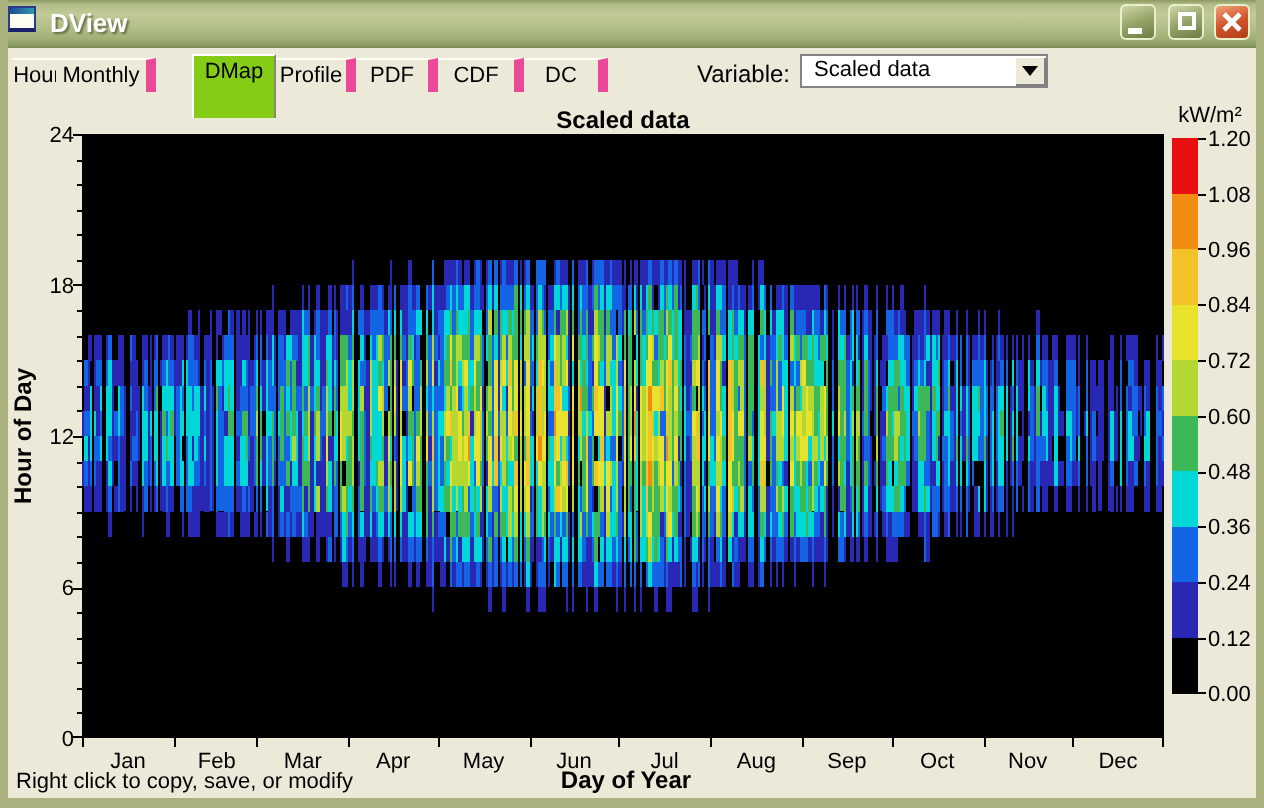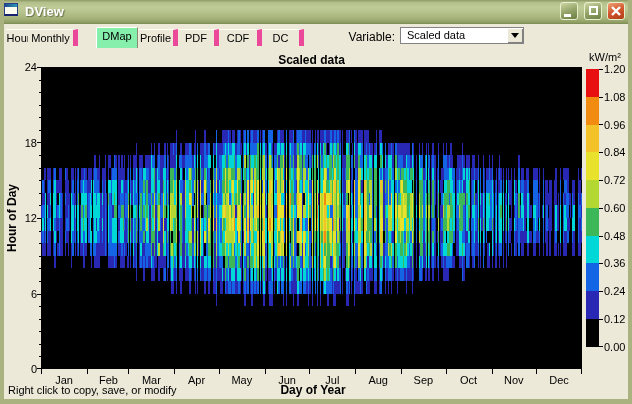--- a/index.html
+++ b/index.html
@@ -8,21 +8,21 @@
 .ticon .bar{position:absolute;left:0;top:0;width:100%;height:3px;background:linear-gradient(90deg,#1c4c94,#2f9ab0)}
 .ttext{position:absolute;left:25px;top:4px;font-size:13px;font-weight:bold;color:#fff;text-shadow:1px 1px 1px #66744a;letter-spacing:0px}
 .tbtn{position:absolute;top:2px;width:18px;height:18px;border-radius:3px;border:1px solid #e8efcc;box-sizing:border-box}
 .tbtn.min{left:560px;background:linear-gradient(160deg,#cdd6a4 0%,#95a56a 50%,#6c7e44 100%)}
 .tbtn.max{left:584px;background:linear-gradient(160deg,#cdd6a4 0%,#95a56a 50%,#6c7e44 100%)}
 .tbtn.cls{left:607px;background:linear-gradient(160deg,#efa275 0%,#d2552e 50%,#b03c16 100%)}
 .glyph-min{position:absolute;left:3px;top:11px;width:7px;height:3px;background:#fff}
 .glyph-max{position:absolute;left:4px;top:3px;width:9px;height:9px;border:2px solid #fff;box-sizing:border-box}
 .win{position:absolute;left:0;top:0;width:632px;height:404px;box-sizing:border-box;border-left:4px solid #aab37f;border-right:4px solid #aab37f;border-bottom:5px solid #aab37f;border-top:none;pointer-events:none}
 .tab{position:absolute;top:29px;height:17px;background:#ece9d8;border-top:1px solid #fffef5;border-right:5px solid #ec4899;box-sizing:border-box;font-size:11px;color:#000;text-align:center;line-height:16px}
-.tab.active{top:27px;height:21px;background:#86efac;border:1px solid #888874;border-top:1px solid #fff;border-left:1px solid #fff;border-bottom:none;line-height:16px;z-index:3}
+.tab.active{top:27px;height:32px;background:#84cc16;border:1px solid #888874;border-top:1px solid #fff;border-left:1px solid #fff;border-bottom:none;line-height:16px;z-index:3}
 .vlabel{position:absolute;top:30px;font-size:12px}
 .combo{position:absolute;left:400px;top:27px;width:124px;height:17px;background:#fff;border:1px solid #848284;box-sizing:border-box;font-size:11px;line-height:15px;padding-left:6px}
 .combo .btn{position:absolute;right:0;top:0;width:16px;height:15px;background:#ece9d8;box-shadow:inset 1px 1px 0 #fff,inset -1px -1px 0 #808080}
 .combo .arr{position:absolute;right:4px;top:5px;width:0;height:0;border-left:4px solid transparent;border-right:4px solid transparent;border-top:5px solid #000}
 </style></head>
 <body>
 <svg width="632" height="404" viewBox="0 0 632 404" style="position:absolute;left:0;top:0" shape-rendering="crispEdges">
 <rect x="41" y="67" width="541" height="302" fill="#000"></rect>
 <path fill="#2828b4" d="M41 230.6h1v12.6h-1zM41 205.4h1v12.6h-1zM42 243.2h2v12.6h-2zM42 192.8h2v12.6h-2zM44 218.0h1v37.8h-1zM44 167.7h1v37.8h-1zM45 243.2h1v12.6h-1zM45 167.7h1v12.6h-1zM47 243.2h1v12.6h-1zM47 167.7h1v37.8h-1zM48 230.6h2v25.2h-2zM48 192.8h2v25.2h-2zM48 167.7h2v12.6h-2zM50 230.6h1v25.2h-1zM50 167.7h1v12.6h-1zM53 230.6h1v25.2h-1zM53 167.7h1v12.6h-1zM54 255.8h2v12.6h-2zM56 180.2h1v62.9h-1zM57 243.2h2v12.6h-2zM57 218.0h2v12.6h-2zM57 180.2h2v12.6h-2zM59 167.7h1v25.2h-1zM60 218.0h2v37.8h-2zM60 167.7h2v25.2h-2zM62 192.8h1v62.9h-1zM65 243.2h1v12.6h-1zM65 205.4h1v25.2h-1zM65 180.2h1v12.6h-1zM66 230.6h2v12.6h-2zM66 167.7h2v50.3h-2zM68 230.6h1v25.2h-1zM68 180.2h1v25.2h-1zM69 192.8h1v37.8h-1zM71 243.2h1v25.2h-1zM71 167.7h1v25.2h-1zM72 167.7h2v12.6h-2zM74 192.8h1v50.3h-1zM75 243.2h1v12.6h-1zM75 167.7h1v37.8h-1zM77 243.2h1v12.6h-1zM77 167.7h1v12.6h-1zM80 205.4h1v50.3h-1zM80 180.2h1v12.6h-1zM81 243.2h2v12.6h-2zM81 167.7h2v12.6h-2zM83 255.8h1v12.6h-1zM83 167.7h1v12.6h-1zM84 243.2h1v25.2h-1zM85 243.2h2v12.6h-2zM85 167.7h2v12.6h-2zM87 180.2h1v37.8h-1zM88 167.7h2v25.2h-2zM90 167.7h1v25.2h-1zM91 255.8h1v12.6h-1zM91 167.7h1v12.6h-1zM93 167.7h1v12.6h-1zM94 255.8h2v12.6h-2zM94 155.1h2v12.6h-2zM96 243.2h1v25.2h-1zM96 218.0h1v12.6h-1zM97 243.2h2v25.2h-2zM97 167.7h2v12.6h-2zM99 243.2h1v25.2h-1zM99 155.1h1v37.8h-1zM100 192.8h2v62.9h-2zM102 243.2h1v12.6h-1zM102 167.7h1v12.6h-1zM103 167.7h2v88.1h-2zM105 155.1h1v25.2h-1zM106 192.8h1v62.9h-1zM108 255.8h1v12.6h-1zM108 155.1h1v25.2h-1zM109 255.8h2v12.6h-2zM109 155.1h2v12.6h-2zM111 255.8h1v12.6h-1zM111 192.8h1v12.6h-1zM111 167.7h1v12.6h-1zM112 255.8h2v12.6h-2zM112 205.4h2v12.6h-2zM115 255.8h2v12.6h-2zM115 155.1h2v12.6h-2zM118 243.2h2v12.6h-2zM118 218.0h2v12.6h-2zM118 155.1h2v50.3h-2zM120 243.2h1v25.2h-1zM120 167.7h1v25.2h-1zM121 255.8h2v12.6h-2zM121 155.1h2v25.2h-2zM123 243.2h1v25.2h-1zM123 167.7h1v12.6h-1zM124 255.8h1v12.6h-1zM124 230.6h1v12.6h-1zM124 155.1h1v62.9h-1zM125 218.0h2v37.8h-2zM125 180.2h2v12.6h-2zM127 255.8h1v12.6h-1zM127 167.7h1v12.6h-1zM128 255.8h1v12.6h-1zM128 155.1h1v12.6h-1zM130 255.8h1v12.6h-1zM130 155.1h1v12.6h-1zM131 218.0h2v25.2h-2zM131 180.2h2v25.2h-2zM133 155.1h1v12.6h-1zM134 243.2h2v25.2h-2zM134 155.1h2v25.2h-2zM136 268.3h1v12.6h-1zM136 142.5h1v25.2h-1zM137 230.6h1v12.6h-1zM137 167.7h1v25.2h-1zM139 243.2h1v25.2h-1zM139 155.1h1v12.6h-1zM140 155.1h2v12.6h-2zM142 243.2h1v25.2h-1zM142 155.1h1v25.2h-1zM143 268.3h2v12.6h-2zM143 243.2h2v12.6h-2zM145 255.8h1v12.6h-1zM145 230.6h1v12.6h-1zM145 155.1h1v12.6h-1zM146 155.1h2v12.6h-2zM148 255.8h1v12.6h-1zM148 180.2h1v12.6h-1zM148 155.1h1v12.6h-1zM149 255.8h2v12.6h-2zM149 205.4h2v37.8h-2zM149 155.1h2v37.8h-2zM151 268.3h1v12.6h-1zM151 142.5h1v12.6h-1zM152 268.3h2v12.6h-2zM152 243.2h2v12.6h-2zM154 255.8h1v25.2h-1zM154 142.5h1v12.6h-1zM155 205.4h2v62.9h-2zM155 167.7h2v25.2h-2zM157 155.1h1v12.6h-1zM158 255.8h2v25.2h-2zM158 230.6h2v12.6h-2zM158 142.5h2v12.6h-2zM160 230.6h1v37.8h-1zM160 155.1h1v50.3h-1zM161 218.0h2v50.3h-2zM161 155.1h2v37.8h-2zM163 255.8h1v25.2h-1zM163 155.1h1v12.6h-1zM164 255.8h2v12.6h-2zM164 218.0h2v12.6h-2zM164 142.5h2v12.6h-2zM166 218.0h1v37.8h-1zM166 167.7h1v37.8h-1zM167 268.3h1v12.6h-1zM167 142.5h1v12.6h-1zM168 155.1h1v25.2h-1zM170 268.3h1v12.6h-1zM170 142.5h1v25.2h-1zM171 280.9h2v12.6h-2zM171 142.5h2v25.2h-2zM173 280.9h1v12.6h-1zM173 155.1h1v12.6h-1zM174 268.3h2v12.6h-2zM174 142.5h2v25.2h-2zM176 280.9h1v12.6h-1zM176 129.9h1v12.6h-1zM179 268.3h1v12.6h-1zM179 230.6h1v12.6h-1zM180 268.3h2v25.2h-2zM180 142.5h2v12.6h-2zM182 243.2h1v37.8h-1zM182 192.8h1v12.6h-1zM182 155.1h1v25.2h-1zM183 180.2h2v88.1h-2zM183 155.1h2v12.6h-2zM185 268.3h1v12.6h-1zM185 142.5h1v12.6h-1zM186 255.8h2v25.2h-2zM186 142.5h2v12.6h-2zM188 268.3h1v12.6h-1zM188 142.5h1v12.6h-1zM189 280.9h2v12.6h-2zM191 268.3h1v12.6h-1zM191 142.5h1v12.6h-1zM192 255.8h2v12.6h-2zM192 218.0h2v25.2h-2zM192 155.1h2v12.6h-2zM194 268.3h1v12.6h-1zM194 142.5h1v12.6h-1zM195 280.9h1v12.6h-1zM195 129.9h1v25.2h-1zM197 280.9h1v12.6h-1zM198 180.2h1v75.5h-1zM200 142.5h1v12.6h-1zM201 255.8h2v25.2h-2zM201 180.2h2v12.6h-2zM201 142.5h2v25.2h-2zM203 230.6h1v50.3h-1zM203 205.4h1v12.6h-1zM203 142.5h1v37.8h-1zM204 280.9h2v12.6h-2zM204 129.9h2v12.6h-2zM206 142.5h1v12.6h-1zM207 268.3h1v12.6h-1zM207 167.7h1v12.6h-1zM207 142.5h1v12.6h-1zM208 280.9h2v12.6h-2zM213 280.9h1v12.6h-1zM214 243.2h2v50.3h-2zM214 218.0h2v12.6h-2zM214 142.5h2v12.6h-2zM216 293.5h1v12.6h-1zM217 255.8h2v25.2h-2zM217 180.2h2v12.6h-2zM217 142.5h2v25.2h-2zM219 268.3h1v12.6h-1zM219 167.7h1v12.6h-1zM219 142.5h1v12.6h-1zM220 268.3h2v25.2h-2zM220 142.5h2v12.6h-2zM222 280.9h1v12.6h-1zM222 129.9h1v25.2h-1zM223 268.3h2v12.6h-2zM223 129.9h2v12.6h-2zM225 129.9h1v12.6h-1zM226 280.9h2v12.6h-2zM226 129.9h2v12.6h-2zM229 268.3h2v12.6h-2zM229 129.9h2v12.6h-2zM231 280.9h1v12.6h-1zM232 129.9h2v12.6h-2zM234 129.9h1v12.6h-1zM235 268.3h2v25.2h-2zM235 205.4h2v12.6h-2zM235 142.5h2v12.6h-2zM237 280.9h1v12.6h-1zM237 129.9h1v12.6h-1zM240 280.9h1v12.6h-1zM240 255.8h1v12.6h-1zM240 129.9h1v25.2h-1zM241 243.2h1v37.8h-1zM241 192.8h1v12.6h-1zM241 142.5h1v12.6h-1zM243 280.9h1v12.6h-1zM243 230.6h1v12.6h-1zM243 129.9h1v12.6h-1zM244 293.5h2v12.6h-2zM246 255.8h1v37.8h-1zM246 142.5h1v12.6h-1zM249 243.2h1v25.2h-1zM249 218.0h1v12.6h-1zM249 155.1h1v50.3h-1zM250 280.9h1v12.6h-1zM250 129.9h1v12.6h-1zM251 293.5h2v12.6h-2zM253 280.9h1v12.6h-1zM253 192.8h1v12.6h-1zM253 129.9h1v12.6h-1zM254 129.9h2v12.6h-2zM256 280.9h1v12.6h-1zM256 129.9h1v12.6h-1zM260 129.9h1v12.6h-1zM262 280.9h1v12.6h-1zM262 129.9h1v12.6h-1zM263 293.5h2v12.6h-2zM265 268.3h1v25.2h-1zM265 243.2h1v12.6h-1zM265 192.8h1v12.6h-1zM265 142.5h1v12.6h-1zM266 268.3h1v12.6h-1zM266 205.4h1v12.6h-1zM266 142.5h1v12.6h-1zM268 268.3h1v25.2h-1zM269 293.5h2v12.6h-2zM269 268.3h2v12.6h-2zM271 293.5h1v12.6h-1zM272 293.5h1v12.6h-1zM272 142.5h1v12.6h-1zM274 280.9h1v12.6h-1zM274 142.5h1v12.6h-1zM275 268.3h2v12.6h-2zM275 142.5h2v12.6h-2zM277 129.9h1v12.6h-1zM278 155.1h2v12.6h-2zM280 268.3h1v12.6h-1zM280 129.9h1v12.6h-1zM281 129.9h2v12.6h-2zM283 293.5h1v12.6h-1zM283 129.9h1v12.6h-1zM284 255.8h1v25.2h-1zM284 205.4h1v12.6h-1zM284 142.5h1v50.3h-1zM286 293.5h1v12.6h-1zM289 129.9h1v12.6h-1zM290 129.9h1v12.6h-1zM291 280.9h2v12.6h-2zM291 129.9h2v12.6h-2zM293 268.3h1v37.8h-1zM294 268.3h2v25.2h-2zM294 142.5h2v25.2h-2zM296 280.9h1v12.6h-1zM296 243.2h1v12.6h-1zM296 180.2h1v12.6h-1zM296 155.1h1v12.6h-1zM296 129.9h1v12.6h-1zM297 293.5h2v12.6h-2zM302 243.2h1v37.8h-1zM302 192.8h1v25.2h-1zM302 129.9h1v37.8h-1zM303 129.9h2v12.6h-2zM306 280.9h2v12.6h-2zM306 129.9h2v12.6h-2zM308 293.5h1v12.6h-1zM308 129.9h1v12.6h-1zM309 280.9h2v12.6h-2zM309 129.9h2v12.6h-2zM311 255.8h1v12.6h-1zM311 230.6h1v12.6h-1zM311 180.2h1v12.6h-1zM311 142.5h1v25.2h-1zM312 293.5h1v12.6h-1zM312 129.9h1v25.2h-1zM315 129.9h1v12.6h-1zM317 293.5h1v12.6h-1zM317 129.9h1v12.6h-1zM318 192.8h1v12.6h-1zM318 129.9h1v25.2h-1zM320 293.5h1v12.6h-1zM320 129.9h1v12.6h-1zM321 129.9h2v25.2h-2zM323 129.9h1v12.6h-1zM326 129.9h1v25.2h-1zM327 293.5h2v12.6h-2zM327 129.9h2v12.6h-2zM329 129.9h1v25.2h-1zM330 255.8h2v12.6h-2zM332 268.3h1v25.2h-1zM332 129.9h1v12.6h-1zM333 293.5h1v12.6h-1zM333 129.9h1v12.6h-1zM334 280.9h2v25.2h-2zM336 268.3h1v25.2h-1zM336 129.9h1v12.6h-1zM337 280.9h2v12.6h-2zM339 280.9h1v12.6h-1zM339 255.8h1v12.6h-1zM339 218.0h1v12.6h-1zM339 129.9h1v25.2h-1zM340 255.8h1v12.6h-1zM340 230.6h1v12.6h-1zM340 129.9h1v12.6h-1zM342 268.3h1v25.2h-1zM342 129.9h1v37.8h-1zM343 218.0h2v50.3h-2zM343 155.1h2v50.3h-2zM345 268.3h1v12.6h-1zM345 230.6h1v25.2h-1zM345 180.2h1v12.6h-1zM345 155.1h1v12.6h-1zM346 293.5h2v12.6h-2zM346 129.9h2v12.6h-2zM348 280.9h1v25.2h-1zM348 129.9h1v12.6h-1zM349 268.3h1v12.6h-1zM351 280.9h1v12.6h-1zM351 167.7h1v12.6h-1zM351 129.9h1v12.6h-1zM352 268.3h1v12.6h-1zM352 230.6h1v12.6h-1zM352 180.2h1v12.6h-1zM352 142.5h1v12.6h-1zM354 293.5h1v12.6h-1zM355 268.3h2v25.2h-2zM355 129.9h2v37.8h-2zM357 280.9h1v12.6h-1zM357 255.8h1v12.6h-1zM357 142.5h1v37.8h-1zM358 280.9h2v12.6h-2zM358 129.9h2v12.6h-2zM360 129.9h1v12.6h-1zM361 268.3h2v25.2h-2zM361 180.2h2v12.6h-2zM361 129.9h2v12.6h-2zM364 129.9h2v25.2h-2zM366 268.3h1v12.6h-1zM366 129.9h1v12.6h-1zM367 280.9h2v12.6h-2zM367 255.8h2v12.6h-2zM367 129.9h2v25.2h-2zM369 268.3h1v25.2h-1zM370 268.3h2v12.6h-2zM370 142.5h2v12.6h-2zM372 255.8h1v25.2h-1zM372 142.5h1v25.2h-1zM374 280.9h2v12.6h-2zM374 142.5h2v12.6h-2zM376 280.9h1v12.6h-1zM376 129.9h1v12.6h-1zM379 268.3h1v25.2h-1zM379 129.9h1v25.2h-1zM380 129.9h2v12.6h-2zM383 243.2h2v25.2h-2zM383 167.7h2v62.9h-2zM385 280.9h1v12.6h-1zM386 268.3h2v12.6h-2zM386 155.1h2v12.6h-2zM388 280.9h1v12.6h-1zM388 142.5h1v12.6h-1zM389 142.5h2v12.6h-2zM391 280.9h1v12.6h-1zM392 268.3h2v12.6h-2zM392 230.6h2v12.6h-2zM392 142.5h2v25.2h-2zM395 268.3h2v12.6h-2zM397 280.9h1v12.6h-1zM397 142.5h1v25.2h-1zM398 268.3h2v12.6h-2zM398 142.5h2v12.6h-2zM400 142.5h1v12.6h-1zM401 142.5h2v12.6h-2zM403 142.5h1v25.2h-1zM404 268.3h2v12.6h-2zM404 142.5h2v25.2h-2zM406 280.9h1v12.6h-1zM406 142.5h1v12.6h-1zM407 268.3h2v12.6h-2zM407 142.5h2v12.6h-2zM409 268.3h1v12.6h-1zM409 142.5h1v12.6h-1zM410 255.8h2v25.2h-2zM410 155.1h2v12.6h-2zM412 280.9h1v12.6h-1zM413 243.2h1v37.8h-1zM413 142.5h1v12.6h-1zM416 243.2h1v25.2h-1zM416 155.1h1v25.2h-1zM419 243.2h1v12.6h-1zM419 142.5h1v12.6h-1zM422 268.3h1v12.6h-1zM422 142.5h1v12.6h-1zM423 230.6h2v37.8h-2zM423 167.7h2v12.6h-2zM425 255.8h1v25.2h-1zM426 268.3h1v12.6h-1zM426 180.2h1v12.6h-1zM426 142.5h1v12.6h-1zM428 268.3h1v12.6h-1zM428 142.5h1v12.6h-1zM429 268.3h1v12.6h-1zM429 167.7h1v12.6h-1zM431 218.0h1v50.3h-1zM431 155.1h1v50.3h-1zM432 268.3h2v12.6h-2zM432 142.5h2v12.6h-2zM434 243.2h1v25.2h-1zM434 155.1h1v25.2h-1zM435 218.0h1v50.3h-1zM435 155.1h1v50.3h-1zM437 255.8h1v12.6h-1zM437 230.6h1v12.6h-1zM437 167.7h1v50.3h-1zM438 268.3h1v12.6h-1zM438 142.5h1v12.6h-1zM440 205.4h1v50.3h-1zM440 180.2h1v12.6h-1zM441 255.8h2v12.6h-2zM441 230.6h2v12.6h-2zM441 205.4h2v12.6h-2zM441 167.7h2v25.2h-2zM443 268.3h1v12.6h-1zM443 167.7h1v12.6h-1zM443 142.5h1v12.6h-1zM444 255.8h2v25.2h-2zM446 268.3h1v12.6h-1zM446 142.5h1v12.6h-1zM447 268.3h2v12.6h-2zM447 155.1h2v12.6h-2zM450 142.5h2v25.2h-2zM452 255.8h1v12.6h-1zM452 155.1h1v12.6h-1zM453 255.8h2v12.6h-2zM456 218.0h1v37.8h-1zM456 167.7h1v37.8h-1zM457 230.6h2v25.2h-2zM457 155.1h2v25.2h-2zM459 255.8h1v12.6h-1zM459 155.1h1v12.6h-1zM460 255.8h2v12.6h-2zM460 155.1h2v25.2h-2zM462 142.5h1v12.6h-1zM463 255.8h2v25.2h-2zM463 180.2h2v12.6h-2zM463 155.1h2v12.6h-2zM465 167.7h1v88.1h-1zM466 230.6h2v12.6h-2zM466 155.1h2v12.6h-2zM468 155.1h1v12.6h-1zM469 255.8h1v12.6h-1zM469 218.0h1v12.6h-1zM469 155.1h1v12.6h-1zM471 230.6h1v25.2h-1zM471 167.7h1v50.3h-1zM472 255.8h2v12.6h-2zM472 155.1h2v25.2h-2zM474 155.1h1v12.6h-1zM475 230.6h2v25.2h-2zM475 192.8h2v12.6h-2zM475 167.7h2v12.6h-2zM477 167.7h1v88.1h-1zM478 255.8h1v12.6h-1zM478 155.1h1v12.6h-1zM480 255.8h1v12.6h-1zM481 192.8h2v37.8h-2zM483 155.1h1v12.6h-1zM484 243.2h1v12.6h-1zM484 167.7h1v25.2h-1zM486 167.7h1v12.6h-1zM487 243.2h2v25.2h-2zM487 167.7h2v12.6h-2zM489 255.8h1v12.6h-1zM489 155.1h1v12.6h-1zM490 167.7h2v12.6h-2zM492 255.8h1v12.6h-1zM492 155.1h1v12.6h-1zM493 218.0h1v37.8h-1zM493 180.2h1v12.6h-1zM495 243.2h1v25.2h-1zM495 180.2h1v12.6h-1zM496 255.8h1v12.6h-1zM496 167.7h1v12.6h-1zM498 230.6h1v25.2h-1zM498 167.7h1v25.2h-1zM499 255.8h1v12.6h-1zM499 180.2h1v12.6h-1zM499 155.1h1v12.6h-1zM500 167.7h2v12.6h-2zM503 230.6h1v37.8h-1zM503 167.7h1v12.6h-1zM505 192.8h1v50.3h-1zM506 243.2h1v25.2h-1zM506 167.7h1v12.6h-1zM508 167.7h1v12.6h-1zM509 218.0h2v25.2h-2zM509 180.2h2v25.2h-2zM511 243.2h1v12.6h-1zM511 167.7h1v62.9h-1zM514 205.4h1v12.6h-1zM514 167.7h1v12.6h-1zM515 230.6h2v25.2h-2zM515 180.2h2v12.6h-2zM517 192.8h1v50.3h-1zM518 155.1h2v12.6h-2zM520 230.6h1v12.6h-1zM520 205.4h1v12.6h-1zM520 180.2h1v12.6h-1zM521 230.6h2v25.2h-2zM521 167.7h2v12.6h-2zM523 230.6h1v25.2h-1zM523 167.7h1v12.6h-1zM524 180.2h2v62.9h-2zM526 230.6h1v12.6h-1zM526 167.7h1v50.3h-1zM527 243.2h2v12.6h-2zM527 167.7h2v12.6h-2zM529 230.6h1v12.6h-1zM529 192.8h1v25.2h-1zM530 230.6h2v12.6h-2zM530 205.4h2v12.6h-2zM533 243.2h2v12.6h-2zM533 167.7h2v12.6h-2zM535 243.2h1v12.6h-1zM535 167.7h1v12.6h-1zM536 230.6h2v12.6h-2zM536 167.7h2v12.6h-2zM538 230.6h1v12.6h-1zM538 192.8h1v25.2h-1zM539 243.2h1v12.6h-1zM539 167.7h1v25.2h-1zM542 205.4h1v12.6h-1zM543 243.2h1v12.6h-1zM543 167.7h1v12.6h-1zM545 180.2h1v62.9h-1zM546 230.6h2v25.2h-2zM546 180.2h2v25.2h-2zM548 218.0h1v12.6h-1zM548 192.8h1v12.6h-1zM549 180.2h2v75.5h-2zM551 180.2h1v50.3h-1zM554 180.2h1v75.5h-1zM555 243.2h2v12.6h-2zM555 167.7h2v37.8h-2zM557 205.4h1v25.2h-1zM558 243.2h1v12.6h-1zM558 192.8h1v37.8h-1zM560 243.2h1v12.6h-1zM560 167.7h1v12.6h-1zM563 243.2h1v12.6h-1zM563 167.7h1v12.6h-1zM564 230.6h2v25.2h-2zM564 192.8h2v12.6h-2zM564 167.7h2v12.6h-2zM566 230.6h1v25.2h-1zM566 167.7h1v12.6h-1zM567 218.0h2v12.6h-2zM567 167.7h2v25.2h-2zM569 218.0h1v12.6h-1zM569 192.8h1v12.6h-1zM570 192.8h1v25.2h-1zM572 243.2h1v12.6h-1zM572 180.2h1v12.6h-1zM573 230.6h2v25.2h-2zM573 180.2h2v25.2h-2zM578 243.2h1v12.6h-1zM578 167.7h1v25.2h-1zM579 218.0h2v37.8h-2zM579 180.2h2v25.2h-2zM581 230.6h1v12.6h-1zM581 205.4h1v12.6h-1zM581 167.7h1v12.6h-1z"></path>
 <path fill="#1464e6" d="M42 230.6h2v12.6h-2zM42 205.4h2v12.6h-2zM42 180.2h2v12.6h-2zM44 205.4h1v12.6h-1zM45 230.6h1v12.6h-1zM47 218.0h1v25.2h-1zM48 218.0h2v12.6h-2zM48 180.2h2v12.6h-2zM50 205.4h1v12.6h-1zM50 180.2h1v12.6h-1zM53 180.2h1v12.6h-1zM54 243.2h2v12.6h-2zM54 218.0h2v12.6h-2zM54 167.7h2v12.6h-2zM57 205.4h2v12.6h-2zM59 218.0h1v37.8h-1zM60 192.8h2v25.2h-2zM65 230.6h1v12.6h-1zM65 192.8h1v12.6h-1zM65 167.7h1v12.6h-1zM66 218.0h2v12.6h-2zM68 205.4h1v25.2h-1zM72 230.6h2v25.2h-2zM72 180.2h2v25.2h-2zM75 218.0h1v25.2h-1zM77 230.6h1v12.6h-1zM77 180.2h1v25.2h-1zM78 243.2h1v12.6h-1zM78 167.7h1v25.2h-1zM81 180.2h2v12.6h-2zM83 230.6h1v25.2h-1zM83 205.4h1v12.6h-1zM84 230.6h1v12.6h-1zM84 167.7h1v25.2h-1zM85 180.2h2v12.6h-2zM88 192.8h2v50.3h-2zM90 243.2h1v12.6h-1zM91 243.2h1v12.6h-1zM91 192.8h1v12.6h-1zM93 218.0h1v37.8h-1zM94 243.2h2v12.6h-2zM94 167.7h2v25.2h-2zM96 167.7h1v37.8h-1zM97 230.6h2v12.6h-2zM97 180.2h2v12.6h-2zM99 218.0h1v25.2h-1zM102 230.6h1v12.6h-1zM102 205.4h1v12.6h-1zM102 180.2h1v12.6h-1zM105 180.2h1v75.5h-1zM108 243.2h1v12.6h-1zM109 192.8h2v62.9h-2zM111 205.4h1v50.3h-1zM111 180.2h1v12.6h-1zM112 243.2h2v12.6h-2zM112 167.7h2v12.6h-2zM114 243.2h1v25.2h-1zM114 155.1h1v25.2h-1zM115 243.2h2v12.6h-2zM115 167.7h2v12.6h-2zM118 230.6h2v12.6h-2zM118 205.4h2v12.6h-2zM120 192.8h1v25.2h-1zM121 243.2h2v12.6h-2zM121 192.8h2v12.6h-2zM123 180.2h1v25.2h-1zM124 243.2h1v12.6h-1zM124 218.0h1v12.6h-1zM125 192.8h2v25.2h-2zM127 180.2h1v62.9h-1zM128 243.2h1v12.6h-1zM128 167.7h1v12.6h-1zM130 243.2h1v12.6h-1zM130 167.7h1v25.2h-1zM133 255.8h1v12.6h-1zM133 167.7h1v12.6h-1zM134 218.0h2v25.2h-2zM134 180.2h2v25.2h-2zM136 243.2h1v25.2h-1zM136 192.8h1v12.6h-1zM137 192.8h1v37.8h-1zM139 218.0h1v25.2h-1zM139 167.7h1v37.8h-1zM140 255.8h2v12.6h-2zM140 230.6h2v12.6h-2zM140 167.7h2v25.2h-2zM142 180.2h1v62.9h-1zM143 255.8h2v12.6h-2zM143 218.0h2v12.6h-2zM145 243.2h1v12.6h-1zM145 180.2h1v25.2h-1zM146 243.2h2v25.2h-2zM146 167.7h2v12.6h-2zM148 243.2h1v12.6h-1zM148 192.8h1v12.6h-1zM148 167.7h1v12.6h-1zM149 243.2h2v12.6h-2zM149 192.8h2v12.6h-2zM152 255.8h2v12.6h-2zM152 192.8h2v12.6h-2zM152 155.1h2v12.6h-2zM154 155.1h1v12.6h-1zM155 192.8h2v12.6h-2zM158 155.1h2v25.2h-2zM160 205.4h1v25.2h-1zM161 192.8h2v25.2h-2zM164 268.3h2v12.6h-2zM164 155.1h2v12.6h-2zM167 243.2h1v25.2h-1zM167 155.1h1v25.2h-1zM168 230.6h1v37.8h-1zM168 180.2h1v25.2h-1zM170 255.8h1v12.6h-1zM173 268.3h1v12.6h-1zM173 142.5h1v12.6h-1zM174 255.8h2v12.6h-2zM174 167.7h2v12.6h-2zM176 268.3h1v12.6h-1zM176 142.5h1v12.6h-1zM179 243.2h1v25.2h-1zM179 155.1h1v12.6h-1zM180 180.2h2v12.6h-2zM180 155.1h2v12.6h-2zM182 205.4h1v37.8h-1zM182 180.2h1v12.6h-1zM185 155.1h1v12.6h-1zM186 243.2h2v12.6h-2zM186 155.1h2v25.2h-2zM188 255.8h1v12.6h-1zM188 155.1h1v12.6h-1zM189 268.3h2v12.6h-2zM189 142.5h2v25.2h-2zM191 155.1h1v12.6h-1zM192 243.2h2v12.6h-2zM192 167.7h2v37.8h-2zM194 167.7h1v12.6h-1zM195 255.8h1v25.2h-1zM195 155.1h1v12.6h-1zM197 268.3h1v12.6h-1zM197 218.0h1v12.6h-1zM197 142.5h1v12.6h-1zM200 268.3h1v12.6h-1zM201 192.8h2v12.6h-2zM201 167.7h2v12.6h-2zM203 218.0h1v12.6h-1zM203 180.2h1v25.2h-1zM204 268.3h2v12.6h-2zM204 142.5h2v25.2h-2zM206 268.3h1v12.6h-1zM206 243.2h1v12.6h-1zM206 155.1h1v12.6h-1zM207 180.2h1v88.1h-1zM207 155.1h1v12.6h-1zM208 268.3h2v12.6h-2zM208 167.7h2v37.8h-2zM208 142.5h2v12.6h-2zM210 268.3h1v12.6h-1zM213 268.3h1v12.6h-1zM213 142.5h1v12.6h-1zM214 230.6h2v12.6h-2zM214 167.7h2v50.3h-2zM216 268.3h1v25.2h-1zM216 129.9h1v12.6h-1zM217 192.8h2v62.9h-2zM217 167.7h2v12.6h-2zM219 255.8h1v12.6h-1zM219 192.8h1v12.6h-1zM219 155.1h1v12.6h-1zM220 255.8h2v12.6h-2zM220 218.0h2v25.2h-2zM220 155.1h2v50.3h-2zM222 255.8h1v12.6h-1zM223 142.5h2v12.6h-2zM225 280.9h1v12.6h-1zM226 268.3h2v12.6h-2zM226 142.5h2v25.2h-2zM228 280.9h1v12.6h-1zM228 255.8h1v12.6h-1zM228 129.9h1v12.6h-1zM229 280.9h2v12.6h-2zM229 192.8h2v12.6h-2zM229 142.5h2v12.6h-2zM231 142.5h1v12.6h-1zM232 280.9h2v12.6h-2zM234 280.9h1v12.6h-1zM234 243.2h1v12.6h-1zM235 255.8h2v12.6h-2zM235 155.1h2v25.2h-2zM237 230.6h1v12.6h-1zM237 142.5h1v12.6h-1zM238 280.9h2v12.6h-2zM238 129.9h2v25.2h-2zM241 205.4h1v37.8h-1zM241 167.7h1v25.2h-1zM243 268.3h1v12.6h-1zM243 142.5h1v25.2h-1zM244 280.9h2v12.6h-2zM244 255.8h2v12.6h-2zM244 129.9h2v12.6h-2zM246 243.2h1v12.6h-1zM246 167.7h1v62.9h-1zM247 268.3h2v25.2h-2zM247 243.2h2v12.6h-2zM247 129.9h2v12.6h-2zM249 230.6h1v12.6h-1zM249 205.4h1v12.6h-1zM250 268.3h1v12.6h-1zM250 142.5h1v12.6h-1zM251 280.9h2v12.6h-2zM251 129.9h2v25.2h-2zM253 205.4h1v12.6h-1zM253 167.7h1v12.6h-1zM253 142.5h1v12.6h-1zM254 280.9h2v12.6h-2zM254 142.5h2v12.6h-2zM256 268.3h1v12.6h-1zM256 142.5h1v12.6h-1zM257 280.9h2v12.6h-2zM257 129.9h2v12.6h-2zM260 280.9h1v12.6h-1zM262 268.3h1v12.6h-1zM262 180.2h1v12.6h-1zM262 142.5h1v12.6h-1zM263 129.9h2v12.6h-2zM265 255.8h1v12.6h-1zM265 205.4h1v12.6h-1zM265 155.1h1v37.8h-1zM266 243.2h1v25.2h-1zM266 180.2h1v12.6h-1zM266 155.1h1v12.6h-1zM268 129.9h1v37.8h-1zM269 280.9h2v12.6h-2zM269 129.9h2v12.6h-2zM271 268.3h1v25.2h-1zM271 129.9h1v25.2h-1zM272 280.9h1v12.6h-1zM272 155.1h1v12.6h-1zM272 129.9h1v12.6h-1zM274 268.3h1v12.6h-1zM274 243.2h1v12.6h-1zM274 205.4h1v12.6h-1zM274 155.1h1v25.2h-1zM275 255.8h2v12.6h-2zM275 205.4h2v12.6h-2zM275 180.2h2v12.6h-2zM275 155.1h2v12.6h-2zM278 280.9h2v12.6h-2zM278 255.8h2v12.6h-2zM278 129.9h2v12.6h-2zM280 142.5h1v12.6h-1zM281 280.9h2v12.6h-2zM281 255.8h2v12.6h-2zM283 280.9h1v12.6h-1zM284 218.0h1v25.2h-1zM284 192.8h1v12.6h-1zM286 280.9h1v12.6h-1zM286 255.8h1v12.6h-1zM286 129.9h1v12.6h-1zM289 280.9h1v12.6h-1zM289 142.5h1v25.2h-1zM290 280.9h1v12.6h-1zM290 243.2h1v12.6h-1zM291 255.8h2v25.2h-2zM291 142.5h2v25.2h-2zM293 129.9h1v25.2h-1zM294 218.0h2v50.3h-2zM294 167.7h2v37.8h-2zM296 268.3h1v12.6h-1zM296 205.4h1v12.6h-1zM296 142.5h1v12.6h-1zM297 129.9h2v12.6h-2zM299 280.9h1v12.6h-1zM299 129.9h1v25.2h-1zM300 280.9h2v12.6h-2zM300 255.8h2v12.6h-2zM300 129.9h2v12.6h-2zM302 218.0h1v12.6h-1zM302 167.7h1v25.2h-1zM303 280.9h2v12.6h-2zM305 280.9h1v12.6h-1zM305 243.2h1v12.6h-1zM305 218.0h1v12.6h-1zM305 155.1h1v12.6h-1zM305 129.9h1v12.6h-1zM306 268.3h2v12.6h-2zM306 218.0h2v12.6h-2zM306 142.5h2v37.8h-2zM308 280.9h1v12.6h-1zM308 142.5h1v12.6h-1zM309 230.6h2v50.3h-2zM309 180.2h2v12.6h-2zM309 142.5h2v25.2h-2zM311 192.8h1v37.8h-1zM312 280.9h1v12.6h-1zM314 268.3h1v12.6h-1zM314 142.5h1v12.6h-1zM315 280.9h1v12.6h-1zM315 243.2h1v12.6h-1zM315 142.5h1v12.6h-1zM317 280.9h1v12.6h-1zM318 255.8h1v25.2h-1zM318 155.1h1v12.6h-1zM320 280.9h1v12.6h-1zM321 155.1h2v12.6h-2zM323 280.9h1v12.6h-1zM324 129.9h2v12.6h-2zM326 280.9h1v12.6h-1zM327 280.9h2v12.6h-2zM327 167.7h2v12.6h-2zM329 280.9h1v12.6h-1zM330 268.3h2v25.2h-2zM330 205.4h2v12.6h-2zM330 129.9h2v12.6h-2zM332 255.8h1v12.6h-1zM332 205.4h1v25.2h-1zM332 142.5h1v25.2h-1zM333 280.9h1v12.6h-1zM334 129.9h2v12.6h-2zM336 230.6h1v12.6h-1zM336 142.5h1v12.6h-1zM337 129.9h2v12.6h-2zM339 268.3h1v12.6h-1zM340 268.3h1v25.2h-1zM340 243.2h1v12.6h-1zM340 142.5h1v12.6h-1zM342 230.6h1v37.8h-1zM342 167.7h1v25.2h-1zM343 205.4h2v12.6h-2zM345 192.8h1v37.8h-1zM345 167.7h1v12.6h-1zM346 280.9h2v12.6h-2zM349 280.9h1v12.6h-1zM349 129.9h1v25.2h-1zM351 243.2h1v37.8h-1zM351 205.4h1v12.6h-1zM351 180.2h1v12.6h-1zM351 155.1h1v12.6h-1zM352 255.8h1v12.6h-1zM352 192.8h1v12.6h-1zM352 155.1h1v25.2h-1zM354 268.3h1v25.2h-1zM354 129.9h1v12.6h-1zM355 243.2h2v25.2h-2zM355 167.7h2v50.3h-2zM357 243.2h1v12.6h-1zM357 180.2h1v50.3h-1zM358 268.3h2v12.6h-2zM360 280.9h1v12.6h-1zM360 155.1h1v12.6h-1zM361 243.2h2v25.2h-2zM361 142.5h2v25.2h-2zM366 280.9h1v12.6h-1zM366 142.5h1v12.6h-1zM367 268.3h2v12.6h-2zM367 155.1h2v12.6h-2zM369 192.8h1v12.6h-1zM369 142.5h1v12.6h-1zM372 167.7h1v88.1h-1zM374 268.3h2v12.6h-2zM374 230.6h2v12.6h-2zM376 268.3h1v12.6h-1zM376 243.2h1v12.6h-1zM376 205.4h1v12.6h-1zM376 142.5h1v12.6h-1zM379 243.2h1v25.2h-1zM380 280.9h2v12.6h-2zM380 167.7h2v12.6h-2zM382 268.3h1v12.6h-1zM382 142.5h1v12.6h-1zM385 268.3h1v12.6h-1zM385 243.2h1v12.6h-1zM385 192.8h1v12.6h-1zM385 167.7h1v12.6h-1zM385 142.5h1v12.6h-1zM386 218.0h2v50.3h-2zM386 167.7h2v37.8h-2zM388 255.8h1v25.2h-1zM389 268.3h2v12.6h-2zM389 180.2h2v25.2h-2zM391 268.3h1v12.6h-1zM391 230.6h1v12.6h-1zM391 142.5h1v12.6h-1zM392 255.8h2v12.6h-2zM392 167.7h2v12.6h-2zM395 180.2h2v12.6h-2zM395 142.5h2v12.6h-2zM397 255.8h1v25.2h-1zM397 192.8h1v12.6h-1zM398 180.2h2v12.6h-2zM398 155.1h2v12.6h-2zM400 268.3h1v12.6h-1zM400 155.1h1v25.2h-1zM401 268.3h2v12.6h-2zM401 155.1h2v12.6h-2zM403 268.3h1v12.6h-1zM404 230.6h2v12.6h-2zM406 268.3h1v12.6h-1zM407 255.8h2v12.6h-2zM407 155.1h2v12.6h-2zM409 243.2h1v25.2h-1zM409 155.1h1v25.2h-1zM410 230.6h2v12.6h-2zM412 268.3h1v12.6h-1zM412 142.5h1v12.6h-1zM413 155.1h1v12.6h-1zM416 218.0h1v25.2h-1zM416 180.2h1v25.2h-1zM419 268.3h1v12.6h-1zM420 255.8h2v25.2h-2zM420 155.1h2v12.6h-2zM422 155.1h1v12.6h-1zM423 180.2h2v50.3h-2zM425 243.2h1v12.6h-1zM425 155.1h1v25.2h-1zM428 155.1h1v12.6h-1zM429 255.8h1v12.6h-1zM429 155.1h1v12.6h-1zM431 205.4h1v12.6h-1zM432 255.8h2v12.6h-2zM432 218.0h2v12.6h-2zM432 155.1h2v12.6h-2zM434 180.2h1v62.9h-1zM438 255.8h1v12.6h-1zM438 155.1h1v25.2h-1zM441 243.2h2v12.6h-2zM441 218.0h2v12.6h-2zM441 192.8h2v12.6h-2zM443 255.8h1v12.6h-1zM443 155.1h1v12.6h-1zM444 155.1h2v25.2h-2zM446 255.8h1v12.6h-1zM446 155.1h1v25.2h-1zM447 255.8h2v12.6h-2zM447 167.7h2v12.6h-2zM449 255.8h1v12.6h-1zM449 192.8h1v12.6h-1zM449 155.1h1v12.6h-1zM450 255.8h2v12.6h-2zM452 243.2h1v12.6h-1zM452 167.7h1v12.6h-1zM453 230.6h2v12.6h-2zM453 167.7h2v25.2h-2zM456 205.4h1v12.6h-1zM457 205.4h2v25.2h-2zM457 180.2h2v12.6h-2zM459 167.7h1v12.6h-1zM460 180.2h2v12.6h-2zM462 255.8h1v25.2h-1zM462 230.6h1v12.6h-1zM462 155.1h1v25.2h-1zM463 205.4h2v37.8h-2zM466 243.2h2v25.2h-2zM468 243.2h1v25.2h-1zM468 167.7h1v12.6h-1zM469 243.2h1v12.6h-1zM471 218.0h1v12.6h-1zM472 218.0h2v37.8h-2zM472 180.2h2v25.2h-2zM474 243.2h1v25.2h-1zM474 167.7h1v12.6h-1zM475 205.4h2v25.2h-2zM478 243.2h1v12.6h-1zM478 167.7h1v12.6h-1zM480 243.2h1v12.6h-1zM480 205.4h1v12.6h-1zM480 167.7h1v25.2h-1zM483 243.2h1v25.2h-1zM483 167.7h1v25.2h-1zM484 192.8h1v50.3h-1zM486 230.6h1v12.6h-1zM486 180.2h1v12.6h-1zM487 180.2h2v12.6h-2zM489 218.0h1v12.6h-1zM489 167.7h1v25.2h-1zM490 180.2h2v50.3h-2zM492 167.7h1v12.6h-1zM493 192.8h1v25.2h-1zM495 192.8h1v50.3h-1zM496 243.2h1v12.6h-1zM496 180.2h1v25.2h-1zM498 192.8h1v37.8h-1zM499 243.2h1v12.6h-1zM499 167.7h1v12.6h-1zM500 243.2h2v12.6h-2zM500 180.2h2v12.6h-2zM503 180.2h1v12.6h-1zM506 230.6h1v12.6h-1zM506 192.8h1v12.6h-1zM508 230.6h1v25.2h-1zM508 180.2h1v12.6h-1zM514 230.6h1v25.2h-1zM515 192.8h2v37.8h-2zM518 218.0h2v37.8h-2zM518 167.7h2v12.6h-2zM520 218.0h1v12.6h-1zM521 218.0h2v12.6h-2zM521 180.2h2v12.6h-2zM523 180.2h1v25.2h-1zM527 180.2h2v12.6h-2zM533 218.0h2v25.2h-2zM533 180.2h2v25.2h-2zM535 230.6h1v12.6h-1zM535 180.2h1v25.2h-1zM536 180.2h2v50.3h-2zM539 230.6h1v12.6h-1zM539 192.8h1v25.2h-1zM543 218.0h1v25.2h-1zM543 180.2h1v25.2h-1zM546 205.4h2v25.2h-2zM555 230.6h2v12.6h-2zM560 180.2h1v25.2h-1zM563 192.8h1v50.3h-1zM564 180.2h2v12.6h-2zM566 180.2h1v37.8h-1zM567 230.6h2v12.6h-2zM567 192.8h2v25.2h-2zM572 230.6h1v12.6h-1zM572 192.8h1v25.2h-1zM578 192.8h1v50.3h-1zM579 205.4h2v12.6h-2zM581 218.0h1v12.6h-1zM581 192.8h1v12.6h-1z"></path>

